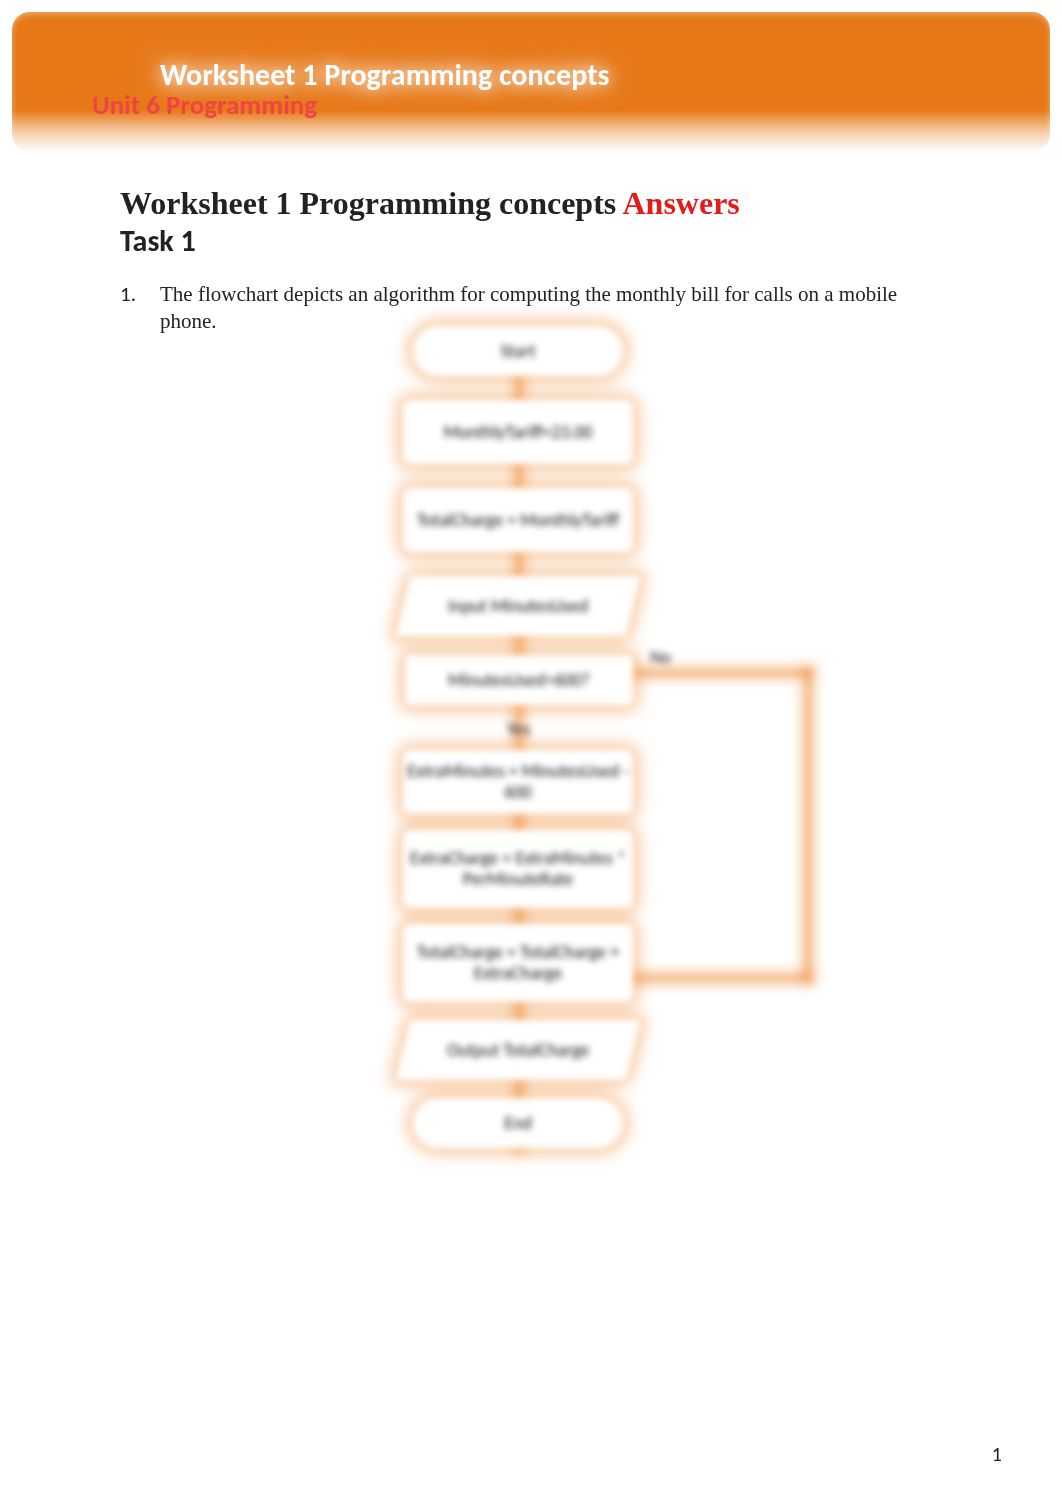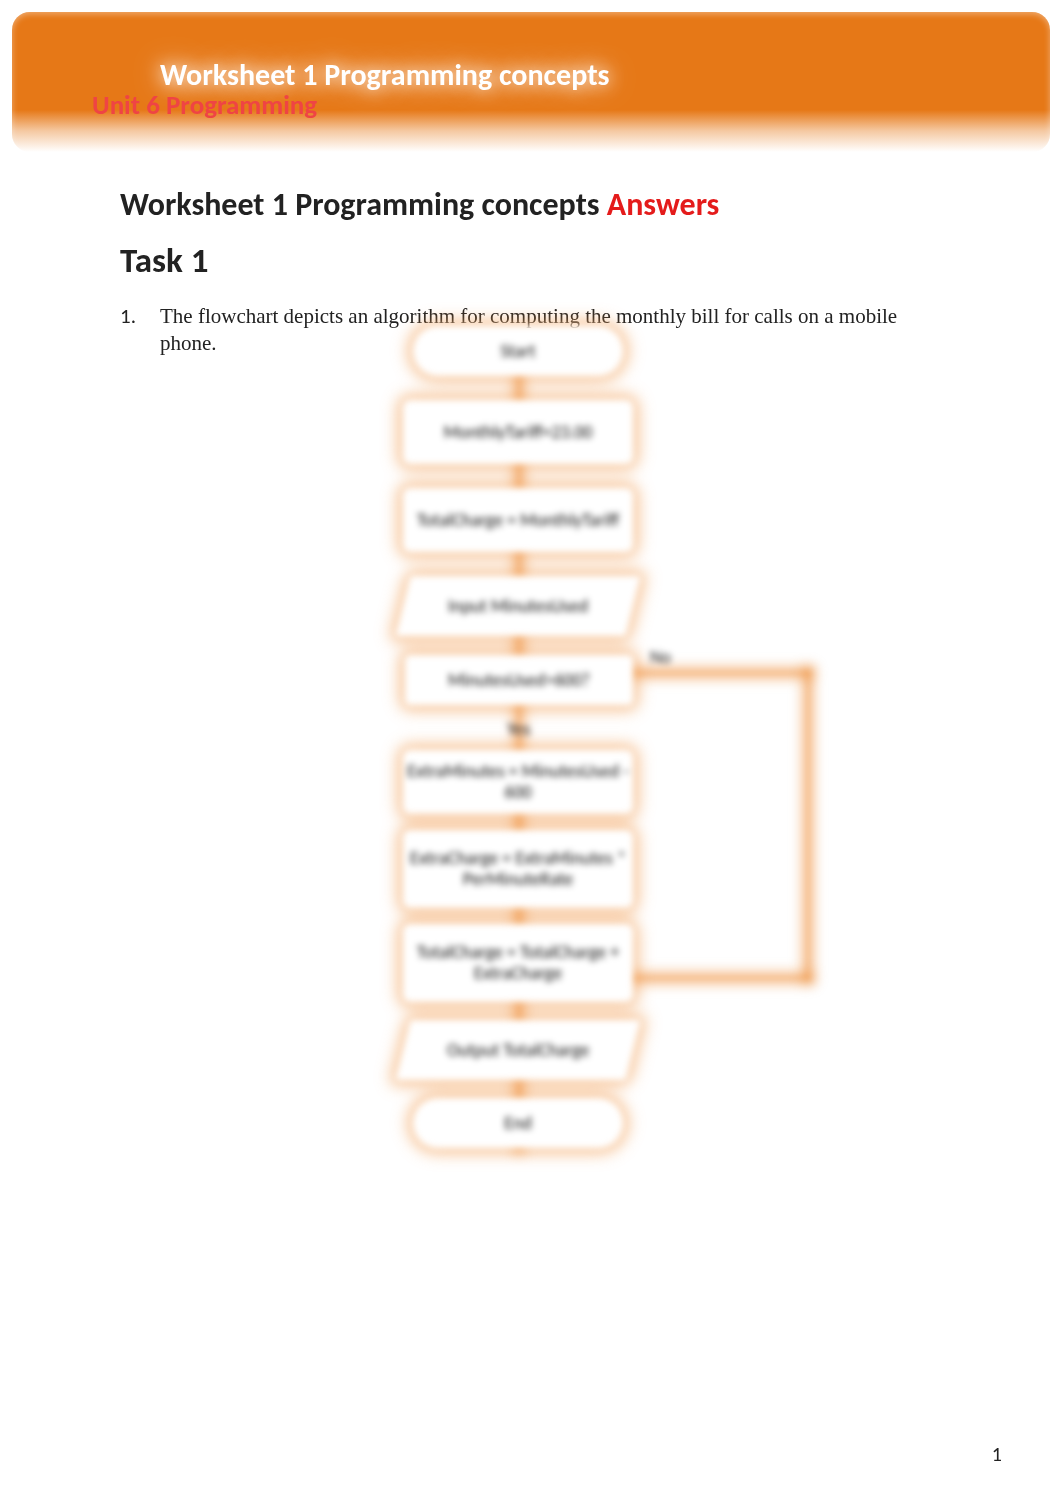--- a/index.html
+++ b/index.html
@@ -34,23 +34,23 @@
     font-size: 27px;
     font-weight: 700;
     color: #ef4444;
   }
   .content {
     position: absolute;
     top: 185px;
     left: 120px;
     right: 120px;
   }
-  .h1-line { font-size: 32px; font-weight: 700; color: #222; }
+  .h1-line { font-size: 32px; font-weight: 700; color: #222; font-family: Liberation Serif, serif; }
   .answers { color: #e41b1b; }
-  .task { font-size: 35px; font-weight: 700; margin-top: 15px; color: #222; }
+  .task { font-size: 30px; font-weight: 700; margin-top: 0; color: #222; }
   .q-row { display: flex; margin-top: 22px; font-size: 21px; color: #222; line-height: 1.3; }
   .q-num { width: 40px; flex-shrink: 0; }
   .q-text { flex: 1; font-family: Liberation Serif, serif; }
 
   .flow-wrap {
     position: absolute;
     top: 320px;
     left: 0;
     width: 1062px;
     height: 860px;

